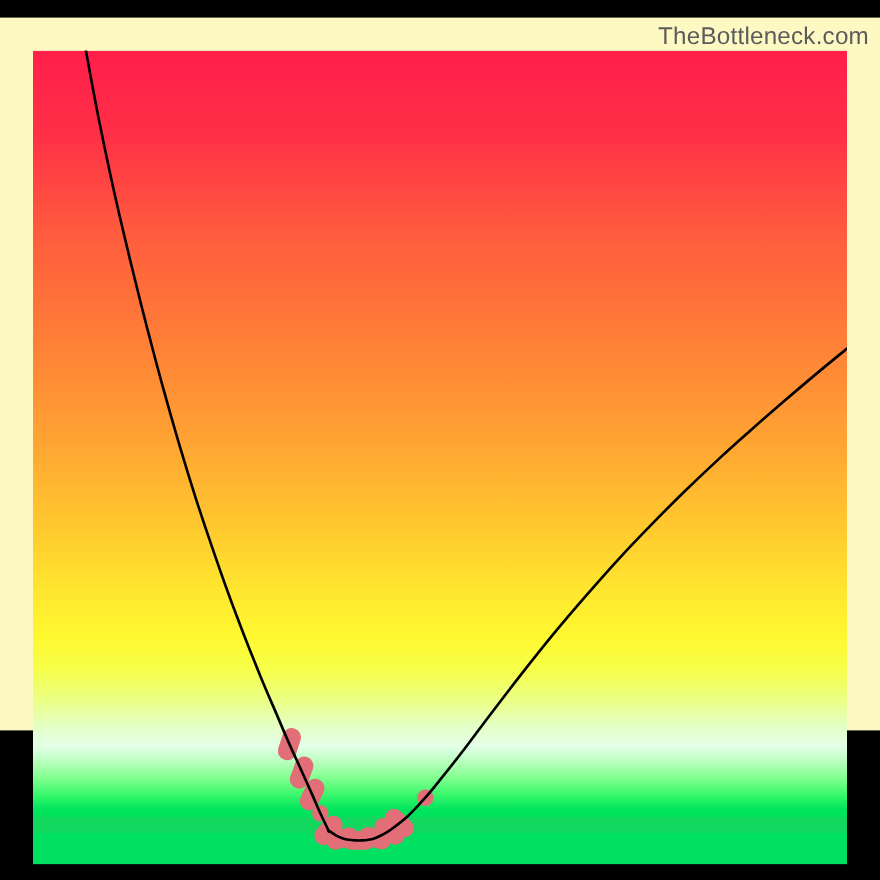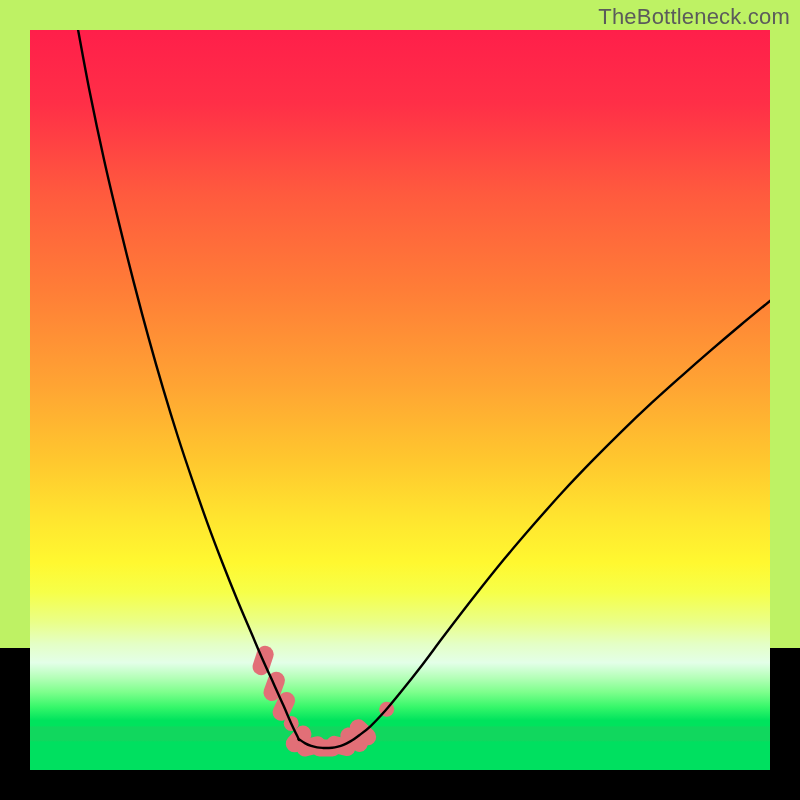--- a/index.html
+++ b/index.html
@@ -7,24 +7,24 @@
     padding: 0;
     width: 800px;
     height: 800px;
     background: #000;
     overflow: hidden;
     font-family: Arial, Helvetica, sans-serif;
   }
   .frame {
     position: absolute;
     left: 0;
-    top: 0;
+    top: 16px;
     width: 800px;
     height: 648px;
-    background: #bef264;
+    background: #fef9c3;
   }
   .plot-area {
     position: absolute;
     left: 30px;
     top: 30px;
     width: 740px;
     height: 740px;
     overflow: hidden;
   }
   .gradient {

